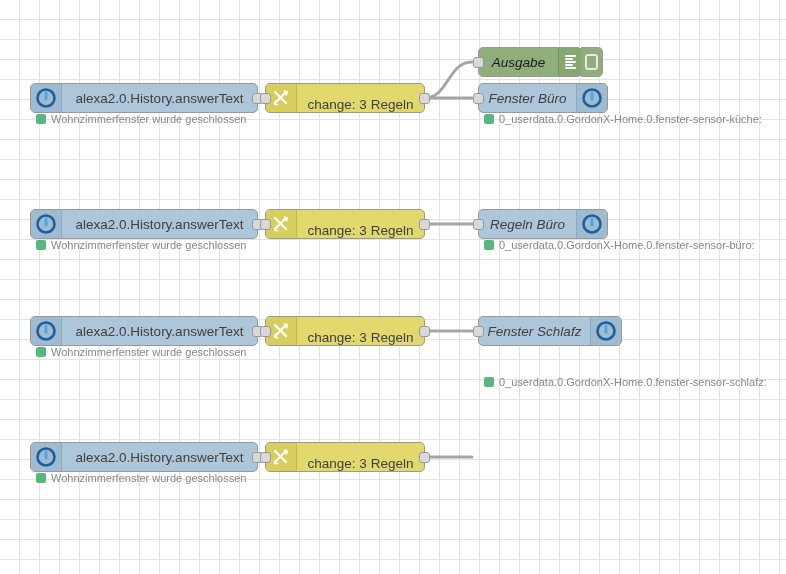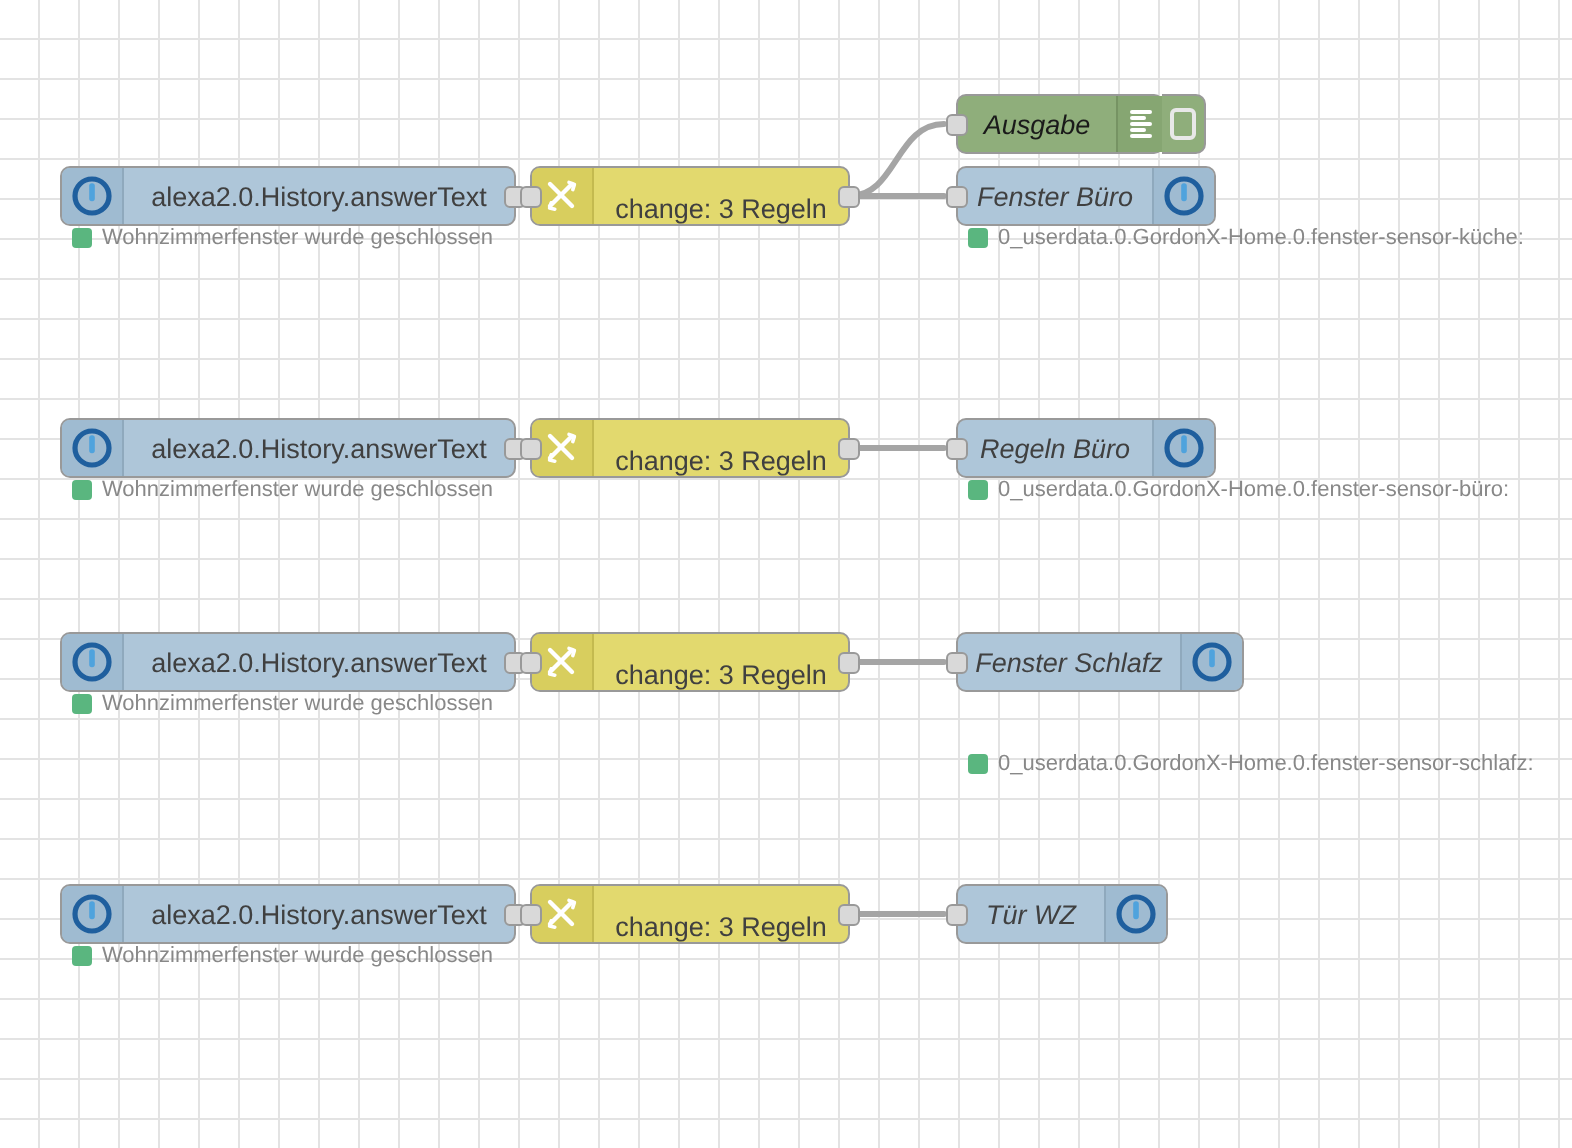--- a/index.html
+++ b/index.html
@@ -405,24 +405,14 @@
         <path d="M15 4 L4 15" stroke="#ffffff" stroke-width="2.2" fill="none" stroke-linecap="round"></path>
         <path d="M13.5 3.2 L16.2 4.2 L15.4 6.8" stroke="#ffffff" stroke-width="1.8" fill="none" stroke-linecap="round" stroke-linejoin="round"></path>
         <path d="M4.6 13.4 L3.8 16 L6.4 16.6" stroke="#ffffff" stroke-width="1.8" fill="none" stroke-linecap="round" stroke-linejoin="round"></path>
       </svg>
     </div>
     <div class="node-label">change: 3 Regeln</div>
     <div class="port in"></div>
     <div class="port out"></div>
   </div>
 
-  <div class="node iob-out" style="left:478px; top:442px; width:106px;">
-    <div class="node-label">Tür WZ</div>
-    <div class="icon-box">
-      <svg width="20" height="20" viewBox="0 0 20 20">
-        <circle cx="10" cy="10" r="8.5" fill="none" stroke="#1f5f9e" stroke-width="2.6"></circle>
-        <rect x="8.6" y="3.6" width="2.8" height="9" rx="1.3" fill="#4fa3dd"></rect>
-      </svg>
-    </div>
-    <div class="port in"></div>
-  </div>
 
 </div>
 
 </body></html>

